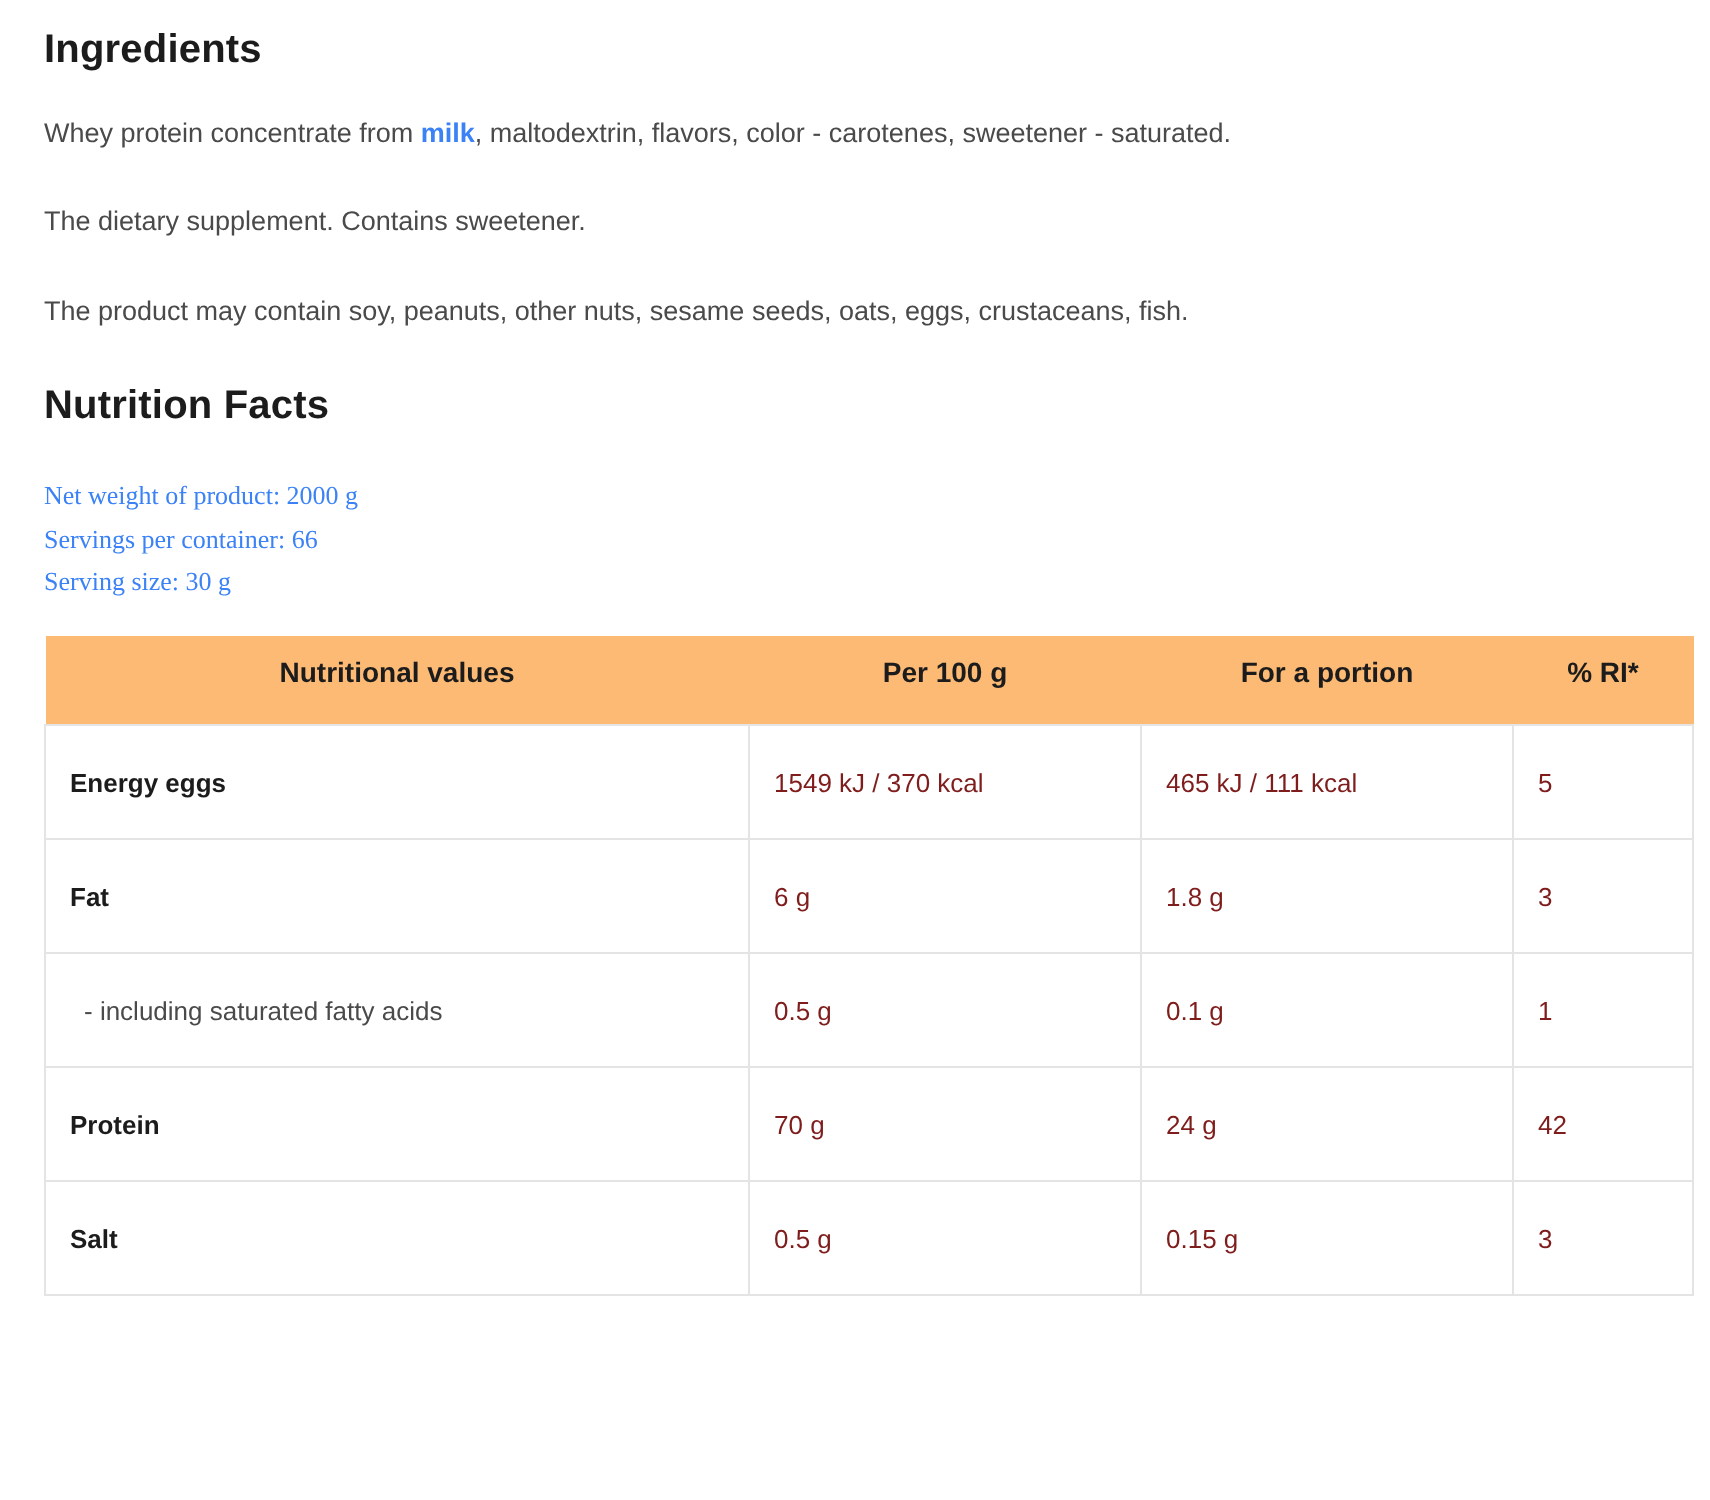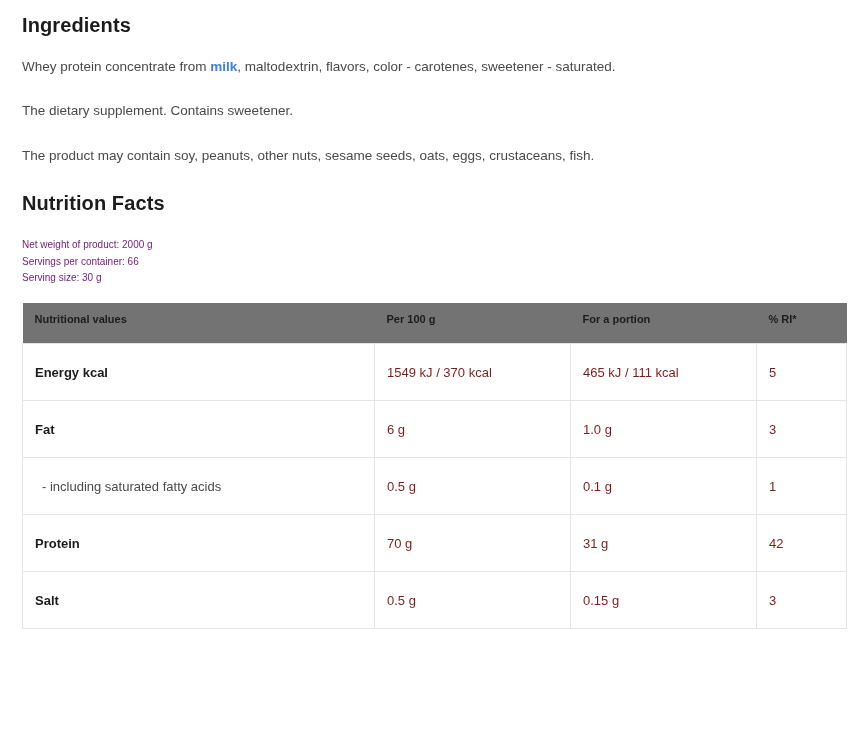--- a/index.html
+++ b/index.html
@@ -37,41 +37,42 @@
     margin: 0 0 24px 0;
   }
   p.para.last {
     margin-bottom: 0;
   }
   p.para b {
     color: #3b82f6;
     font-weight: bold;
   }
   .meta-line {
-    font-size: 10px;
-    color: #701a75;
+    font-size: 13px;
+    color: #3b82f6;
     line-height: 1.68;
+    font-family: Liberation Serif, serif;
   }
   .meta-block {
     margin-bottom: 16px;
   }
   table.nutrition {
     width: 811px;
     border-collapse: collapse;
     font-size: 13px;
     table-layout: fixed;
   }
   table.nutrition th {
-    text-align: left;
+    text-align: center;
     font-weight: bold;
     color: #1c1c1c;
-    font-size: 11px;
+    font-size: 14px;
     padding: 10px 12px 18px 12px;
     border: none;
-    background: #737373;
+    background: #fdba74;
   }
   table.nutrition td {
     border: 1px solid #e4e4e4;
     padding: 17px 12px;
     color: #7f1d1d;
     vertical-align: middle;
     height: 22px;
   }
   table.nutrition td.label {
     color: #1c1c1c;
@@ -118,41 +119,41 @@
     <thead>
       <tr>
         <th>Nutritional values</th>
         <th>Per 100 g</th>
         <th>For a portion</th>
         <th>% RI*</th>
       </tr>
     </thead>
     <tbody>
       <tr>
-        <td class="label">Energy kcal</td>
+        <td class="label">Energy eggs</td>
         <td>1549 kJ / 370 kcal</td>
         <td>465 kJ / 111 kcal</td>
         <td>5</td>
       </tr>
       <tr>
         <td class="label">Fat</td>
         <td>6 g</td>
-        <td>1.0 g</td>
+        <td>1.8 g</td>
         <td>3</td>
       </tr>
       <tr>
         <td class="label sub">- including saturated fatty acids</td>
         <td>0.5 g</td>
         <td>0.1 g</td>
         <td>1</td>
       </tr>
       <tr>
         <td class="label">Protein</td>
         <td>70 g</td>
-        <td>31 g</td>
+        <td>24 g</td>
         <td>42</td>
       </tr>
       <tr>
         <td class="label">Salt</td>
         <td>0.5 g</td>
         <td>0.15 g</td>
         <td>3</td>
       </tr>
     </tbody>
   </table>

